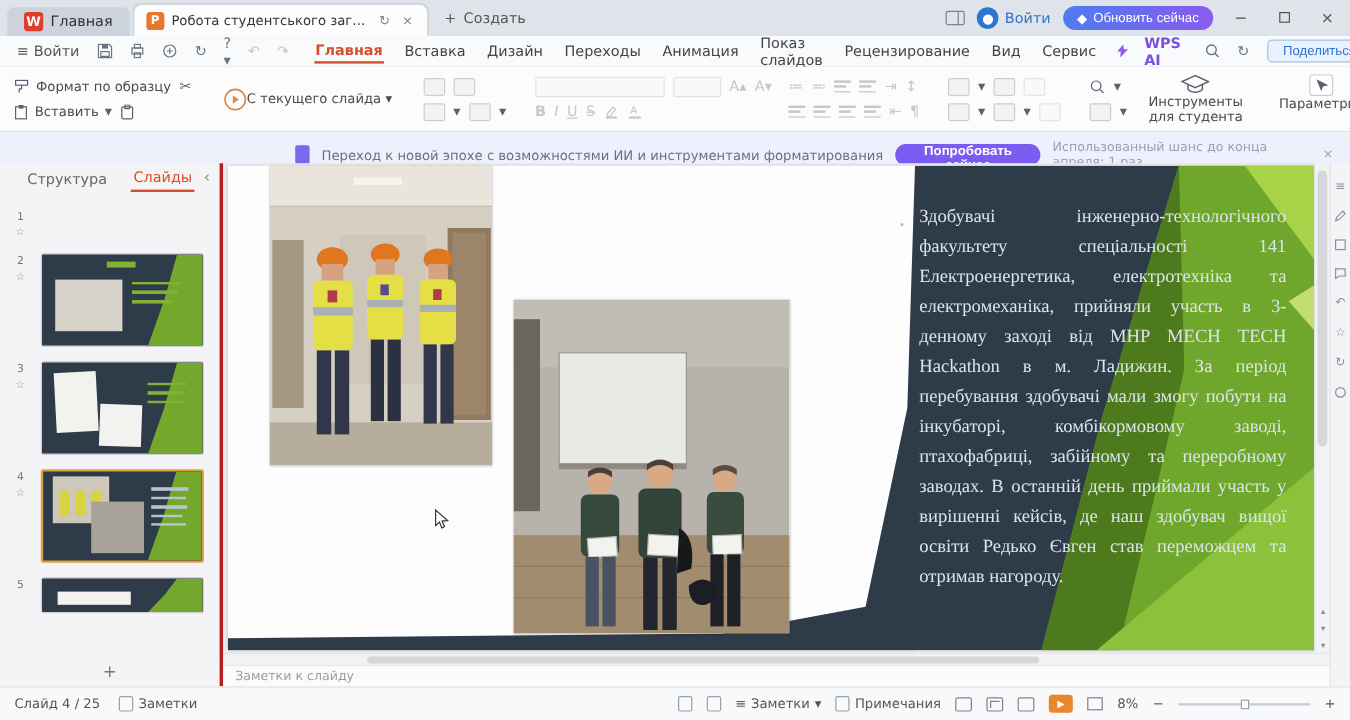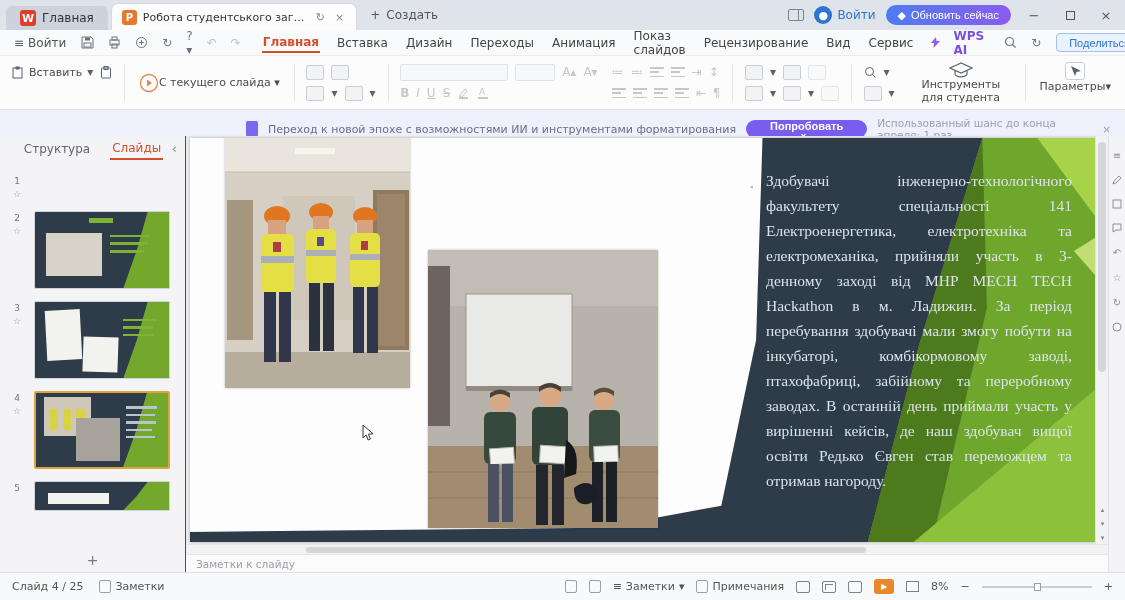--- a/index.html
+++ b/index.html
@@ -62,21 +62,21 @@
   #banner { position:absolute; left:0; top:110px; width:1125px; height:38px; background:#eef0fb; display:flex; align-items:center; padding:0 14px 0 246px; gap:10px; }
   .bann-ico { width:14px; height:16px; background:#7b68ee; border-radius:2px; position:relative; }
   .bann-text { font-size:11px; color:#6a6f85; white-space:nowrap; }
   .bann-btn { background:#7b5cf0; color:#fff; border:none; border-radius:9px; height:18px; padding:0 12px; font-size:11px;font-weight:bold; }
   .bann-note { margin-left:auto; font-size:10.5px; color:#9aa0b5; display:flex; gap:8px; align-items:center; }
 
   
   #main { position:absolute; left:0; top:136px; width:1125px; height:436px; display:flex; }
 
   
-  #sidebar { width:186px; background:#f4f4f6; border-right:1px solid #b91c1c; position:relative; }
+  #sidebar { width:186px; background:#f4f4f6; border-right:3px solid #b91c1c; position:relative; }
   .sb-tabs { height:26px; display:flex; align-items:center; justify-content:center; gap:18px; position:relative; }
   .sb-tab { font-size:12px; color:#666; padding:3px 2px; }
   .sb-tab.active { color:#d4502a; border-bottom:2px solid #d4502a; }
   .sb-collapse { position:absolute; right:8px; top:5px; color:#888; font-size:13px; }
   .thumb-row { display:flex; margin:12px 6px 0 4px; gap:4px; }
   .gutter { width:26px; display:flex; flex-direction:column; align-items:center; gap:3px; padding-top:2px; }
   .gutter .num { font-size:9px; color:#777; }
   .gutter .star { font-size:9px; color:#999; }
   .thumb { width:136px; height:78px; background:#2e3b49; border-radius:2px; position:relative; overflow:hidden; border:1px solid #cfd2d8; }
   .thumb.selected { border:2px solid #e0a23c; }
@@ -229,20 +229,32 @@
     <button class="share-btn">Поделиться</button>
 
   </div>
 </div>
 
 <div id="ribbon">
   <div class="rgroup">
     <div class="rrow">
       <span style="display:flex;gap:5px;align-items:center;">
         <span class="rico">
+          <svg width="13" height="12" viewBox="0 0 13 12">
+              <rect x="1" y="1" width="10" height="4" fill="none" stroke="#5a6170"></rect>
+              <path d="M6 5v3H4v3" fill="none" stroke="#5a6170"></path>
+            </svg>
+        </span>
+        <span class="rlabel">Формат по образцу</span>
+      </span>
+      <span class="rico">✂</span>
+    </div>
+    <div class="rrow">
+      <span style="display:flex;gap:5px;align-items:center;">
+        <span class="rico">
           <svg width="12" height="13" viewBox="0 0 12 13">
               <rect x="1" y="2" width="9" height="10" fill="none" stroke="#5a6170"></rect>
               <rect x="3.5" y="0.5" width="4" height="3" fill="#5a6170"></rect>
             </svg>
         </span>
         <span class="rlabel">Вставить</span>
         <span class="rico">▾</span>
       </span>
       <span class="rico">
         <svg width="12" height="13" viewBox="0 0 12 13">

